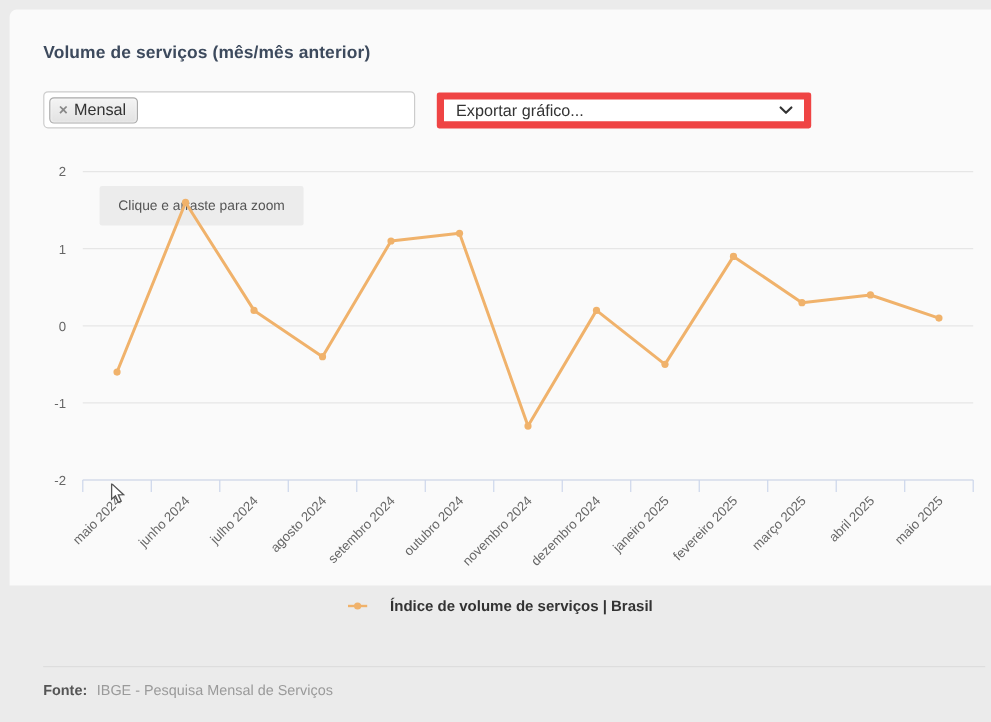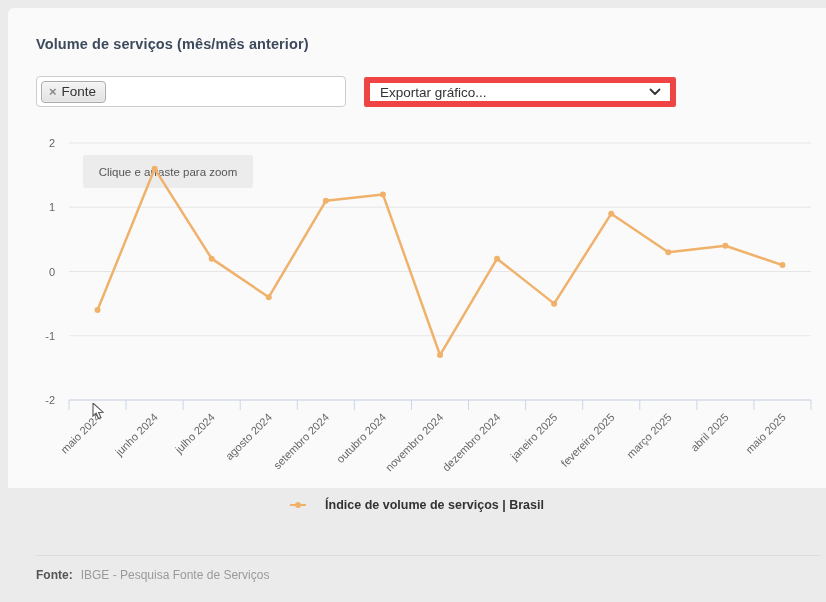--- a/index.html
+++ b/index.html
@@ -128,21 +128,21 @@
 </head>
 <body>
 
 <div class="card">
 
   <div class="title">Volume de serviços (mês/mês anterior)</div>
 
   <div class="tag-input">
     <span class="tag-chip">
       <span class="tag-remove">×</span>
-      <span>Fonte</span>
+      <span>Mensal</span>
     </span>
   </div>
 
   <div class="export-select">
     <span>Exportar gráfico...</span>
     <span style="display:flex;align-items:center;">
       <svg width="12" height="8" viewBox="0 0 12 8">
           <path d="M1.5 1.5 L6 6 L10.5 1.5" stroke="#333" stroke-width="1.8" fill="none" stroke-linecap="round" stroke-linejoin="round"></path>
         </svg>
     </span>
@@ -214,16 +214,16 @@
   <div class="legend">
     <span class="legend-marker">
         <span class="dot"></span>
       </span>
     <span class="legend-label">Índice de volume de serviços | Brasil</span>
   </div>
 
   <div class="divider"></div>
 
   <div class="source">
-    <b>Fonte:</b><span>IBGE - Pesquisa Fonte de Serviços</span>
+    <b>Fonte:</b><span>IBGE - Pesquisa Mensal de Serviços</span>
   </div>
 
 </div>
 
 </body></html>

